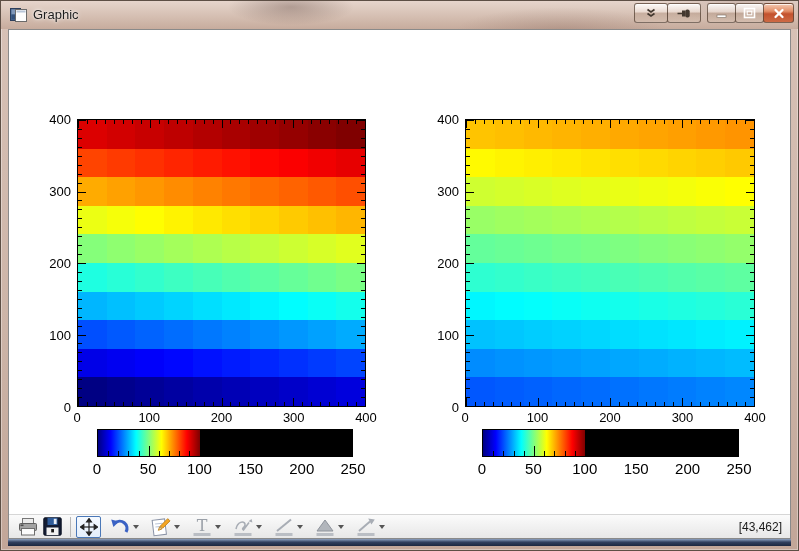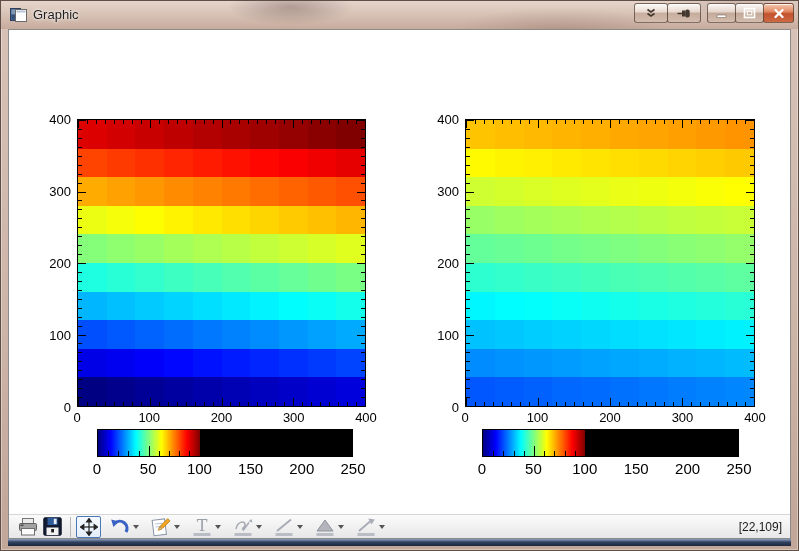--- a/index.html
+++ b/index.html
@@ -745,18 +745,18 @@
       </div>
       <div class="caret"></div>
       <div class="tbtn">
         <svg width="22" height="20" viewBox="0 0 22 20">
           <line x1="4" y1="14" x2="15" y2="4.5" stroke="#a8adb5" stroke-width="2"></line>
           <polygon points="13.2,1.6 19.8,2.4 16.4,7.4" fill="#a8adb5"></polygon>
           <rect x="2.5" y="16" width="17" height="3" fill="#babec4"></rect>
         </svg>
       </div>
       <div class="caret"></div>
-      <span class="status">[22,109]</span>
+      <span class="status">[43,462]</span>
     </div>
   </div>
 
   <div class="bottom-glass"></div>
 </div>
 
 </body></html>

